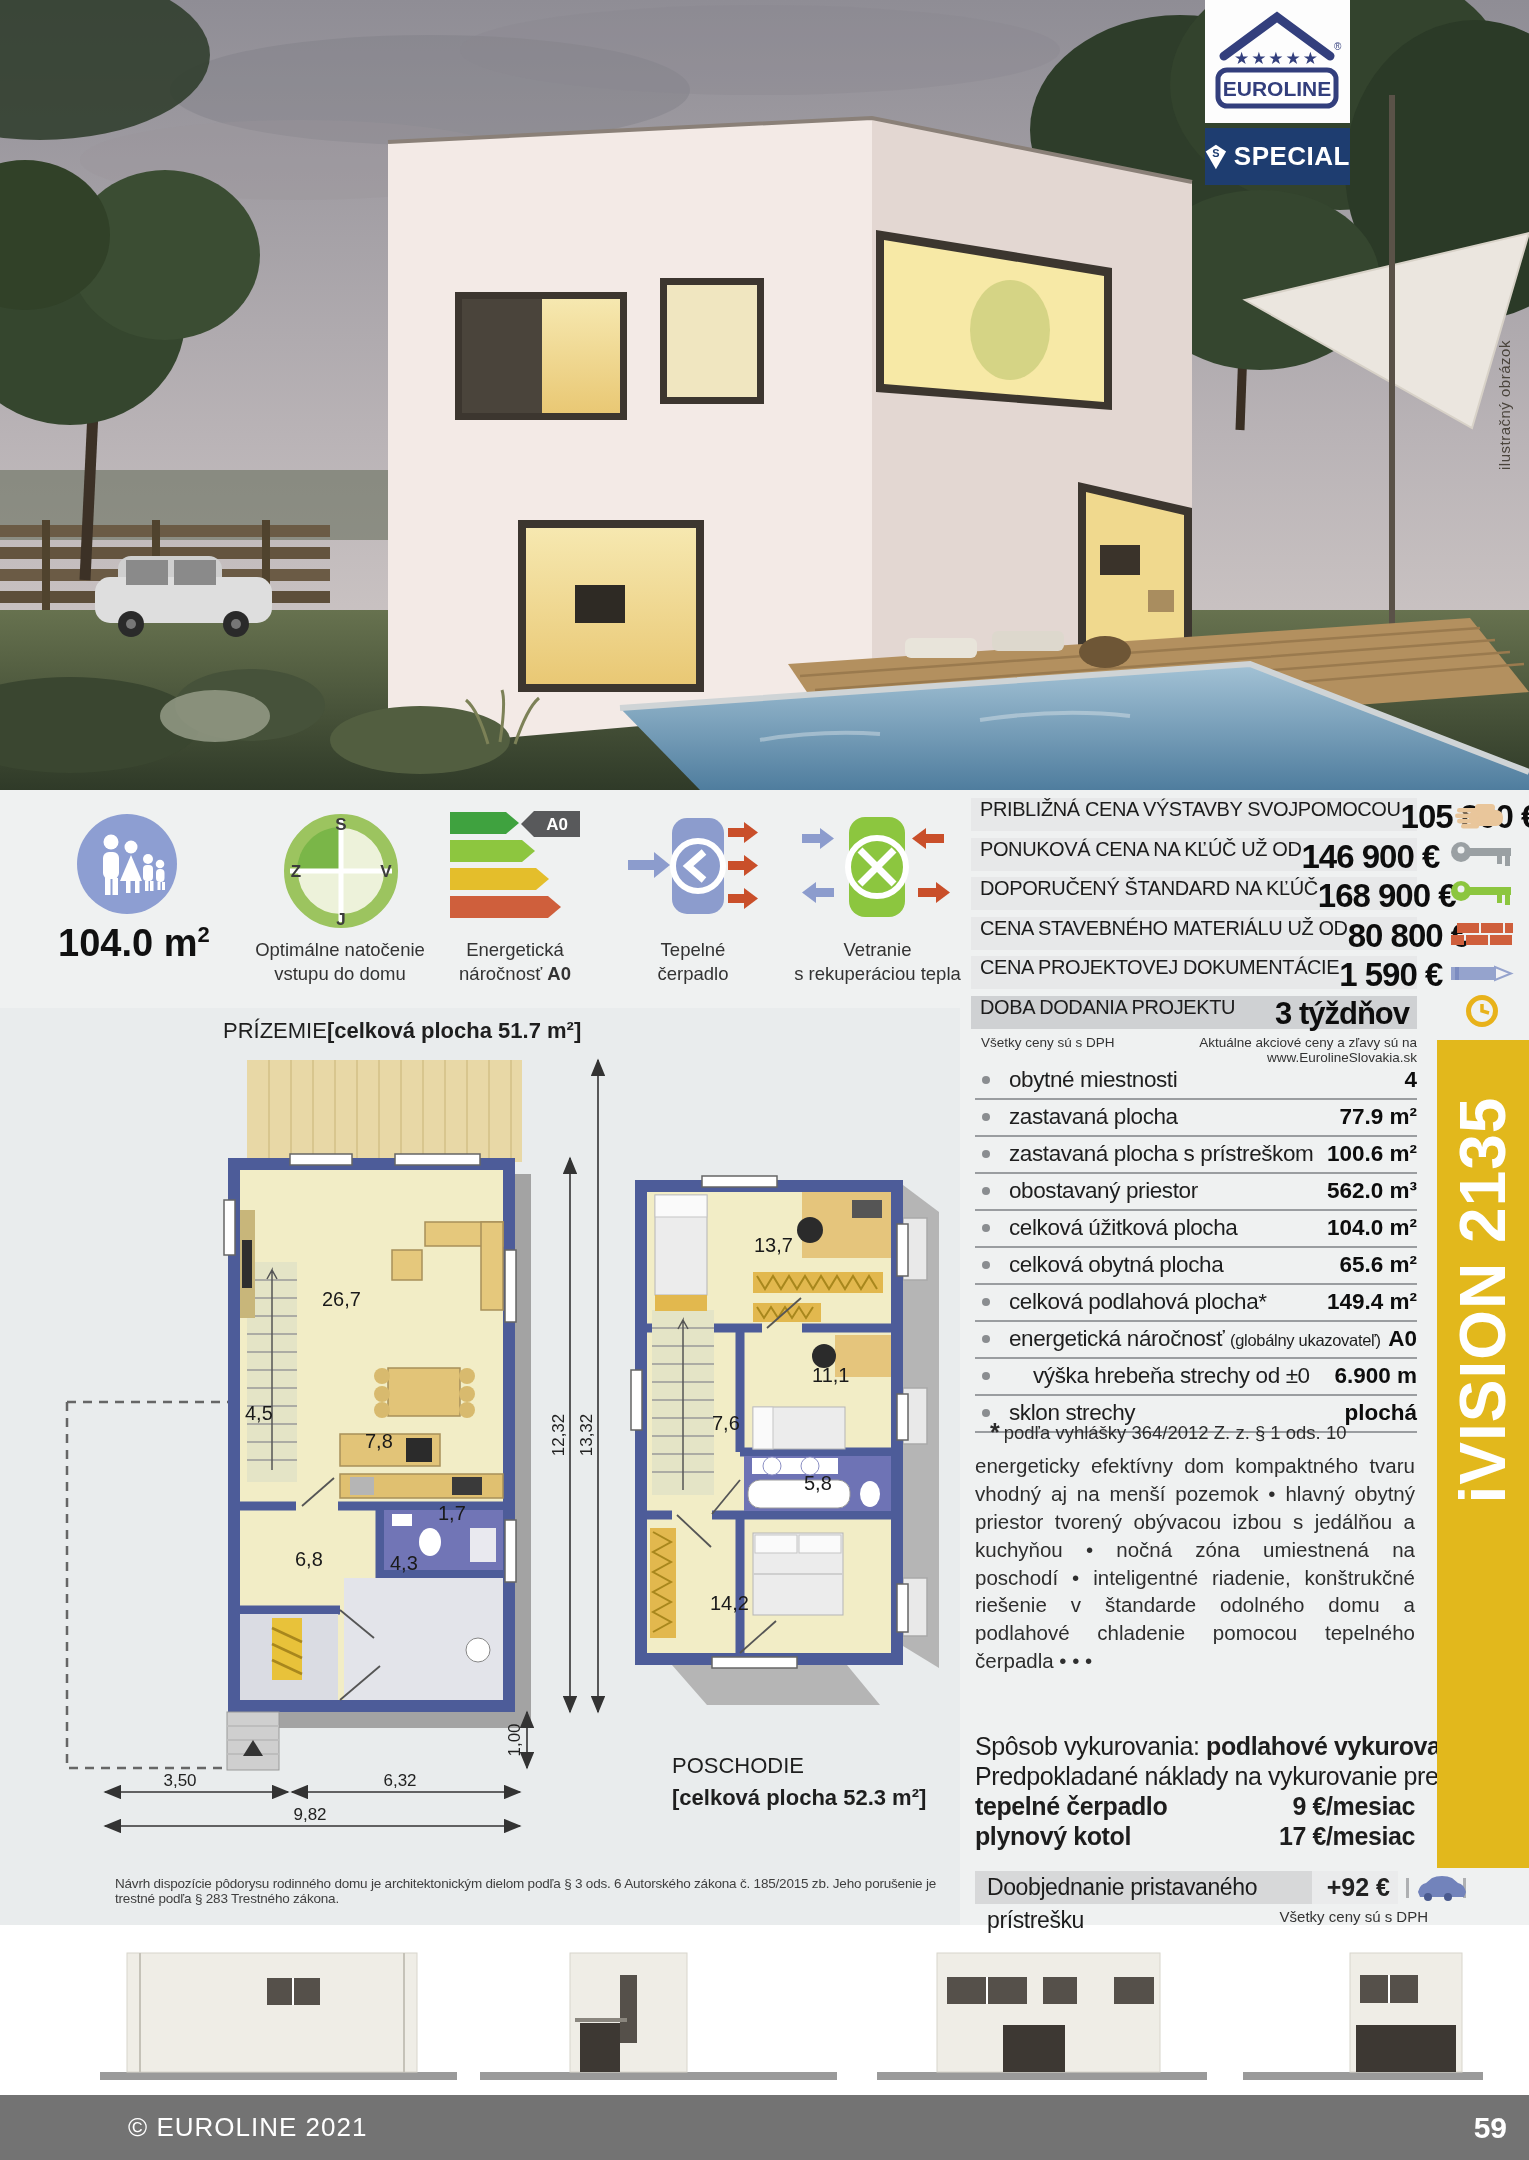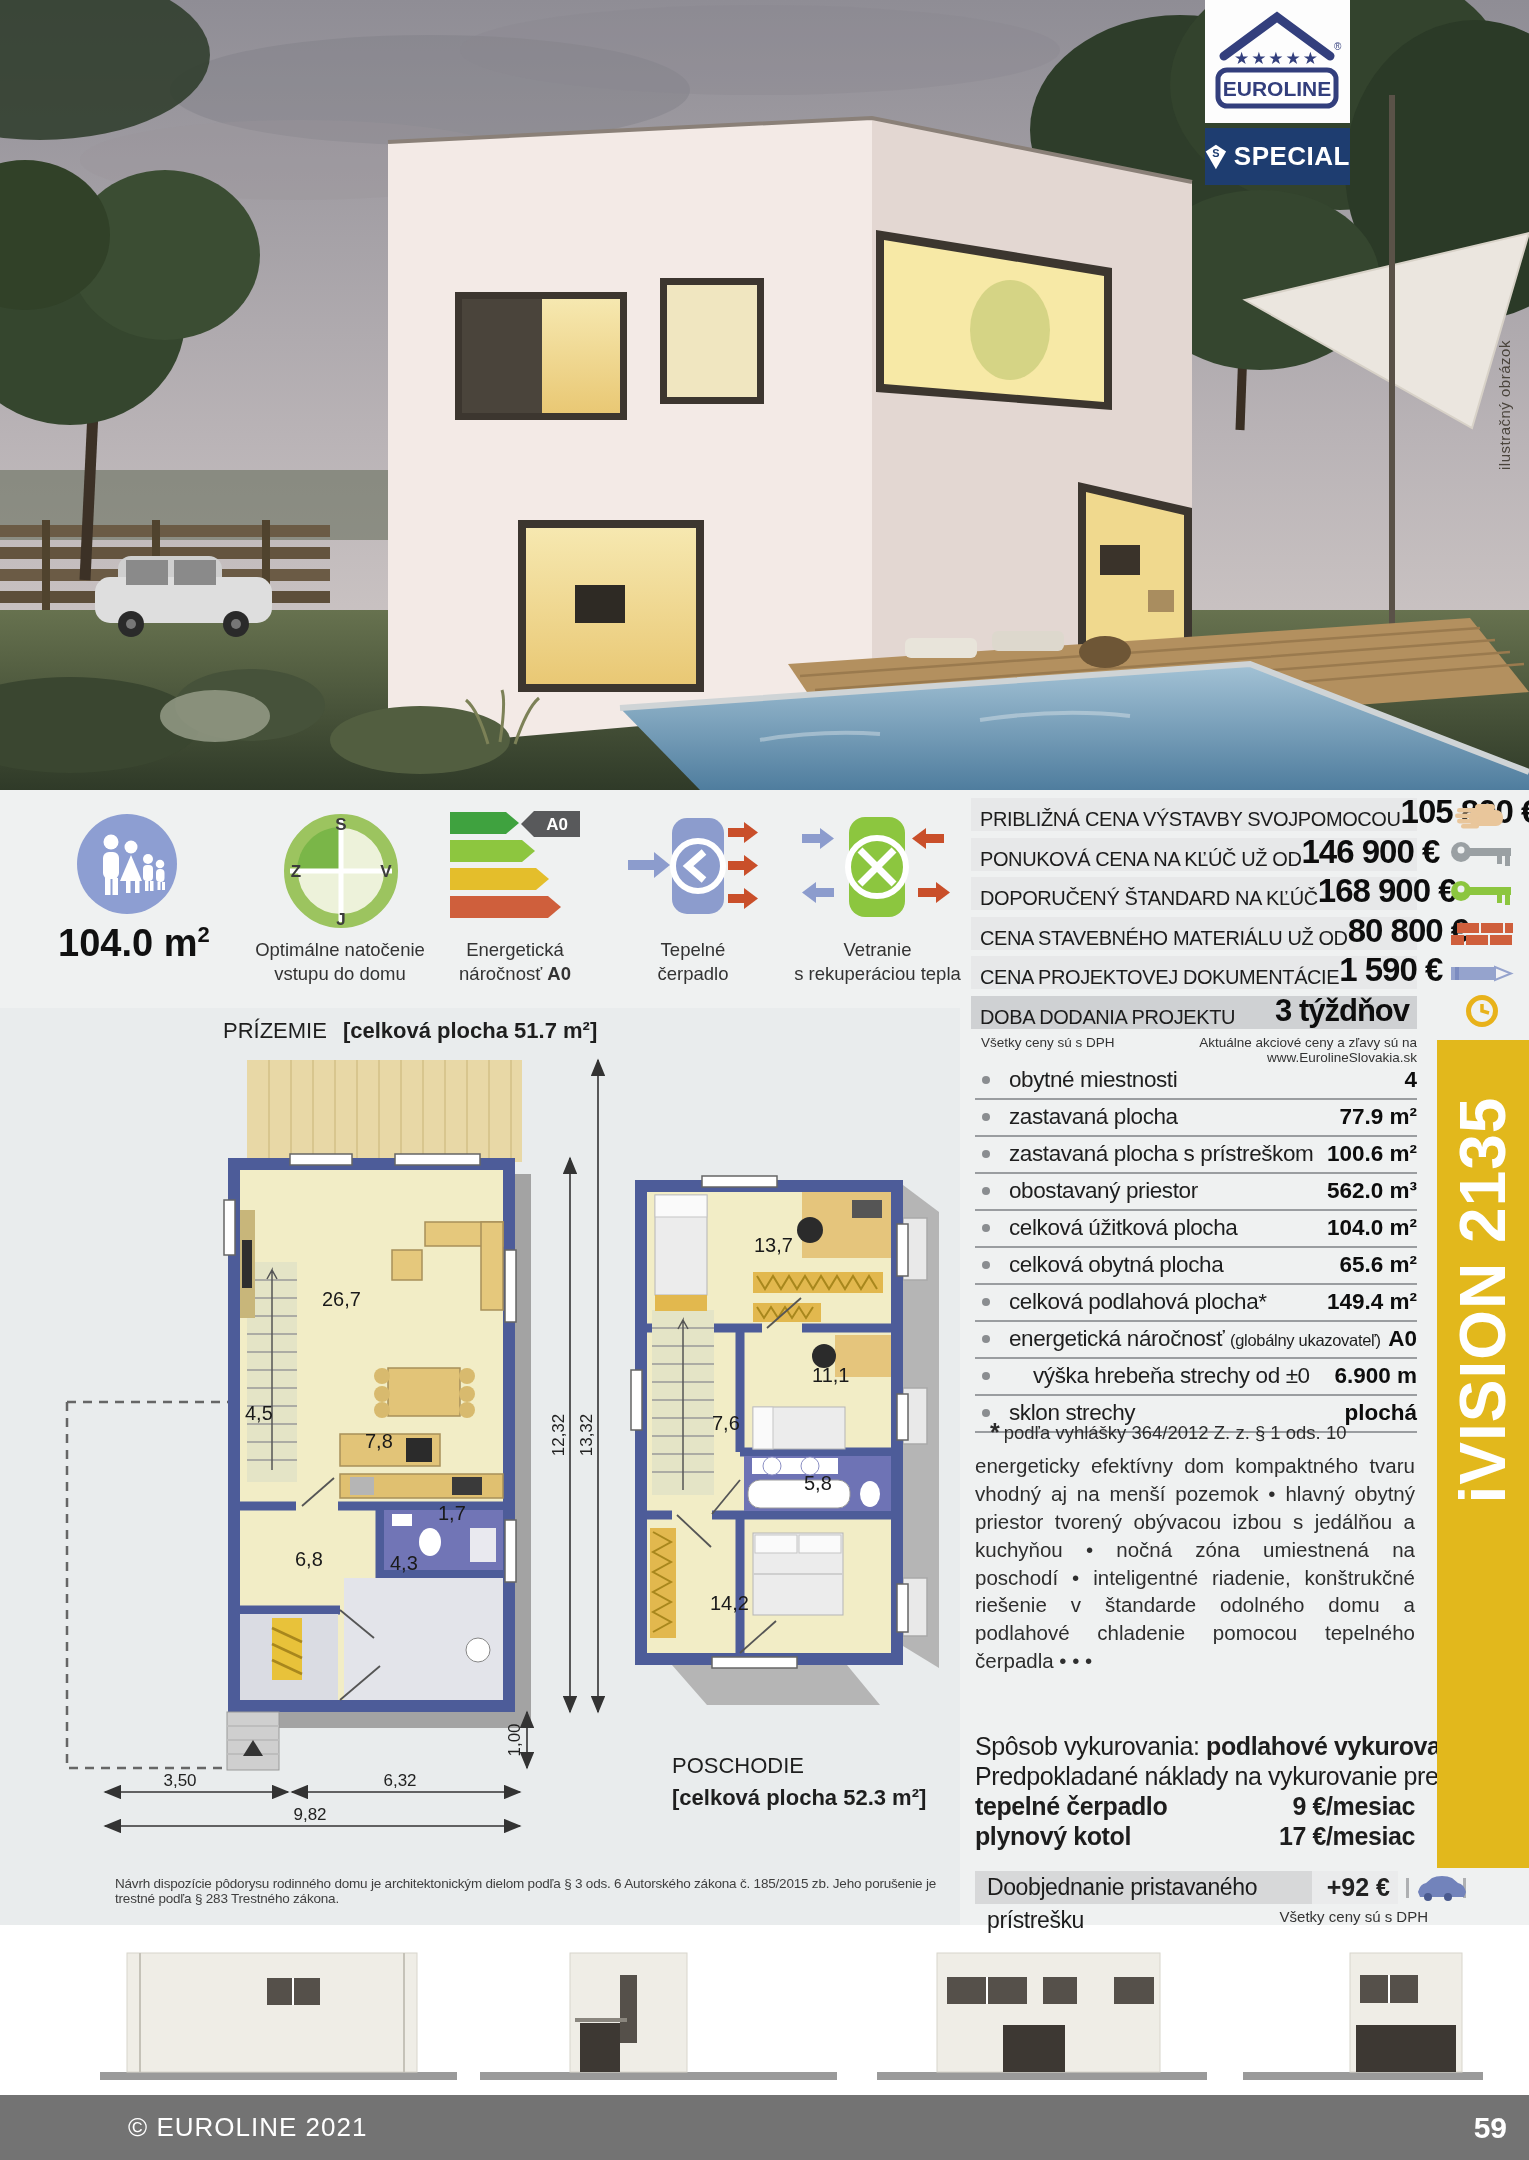--- a/index.html
+++ b/index.html
@@ -15,21 +15,21 @@
   #special-box{left:1205px;top:128px;width:145px;height:57px;background:#1e3d70;display:flex;align-items:center;justify-content:center;gap:7px;}
   #special-box .sp-label{color:#fff;font-weight:bold;font-size:26px;letter-spacing:.5px;}
   
   #content-bg{left:0;top:790px;width:1529px;height:1135px;background:#eff1f1;}
   #plans-bg{left:0;top:1008px;width:960px;height:917px;background:#e9eced;}
   
   .feat-cap{font-size:18.5px;color:#333;text-align:center;line-height:1.3;}
   #area-value{left:58px;top:922px;width:180px;font-size:38px;font-weight:bold;color:#111;}
   #area-value sup{font-size:22px;}
   
-  .price-row{left:971px;width:446px;height:33px;background:#e7e8e9;display:flex;align-items:flex-end;}
+  .price-row{left:971px;width:446px;height:33px;background:#e7e8e9;display:flex;align-items:flex-start;}
   .price-row .pl{font-size:20px;color:#1c1c1c;padding-left:9px;letter-spacing:-.4px;white-space:nowrap;}
   .price-row .pv{margin-left:auto;font-size:33px;font-weight:bold;color:#0d0d0d;padding-right:8px;letter-spacing:-1px;white-space:nowrap;}
   .price-row.dark{background:#cfd1d3;}
   .price-note{font-size:13.5px;color:#333;}
   .picon{left:1449px;width:66px;height:34px;}
   
   .spec-row{left:975px;width:442px;height:36px;border-bottom:2px solid #9a9da0;display:flex;align-items:center;}
   .spec-row .dot{width:8px;height:8px;border-radius:50%;background:#8a8d90;margin:0 11px 0 7px;flex:none;}
   .spec-row .sl{font-size:22.5px;color:#1e1e1e;letter-spacing:-.4px;white-space:nowrap;margin-left:8px;}
   .spec-row .sl small{font-size:16.5px;letter-spacing:-.3px;}
@@ -50,21 +50,21 @@
   #addon-note{right:101px;top:1908px;font-size:15px;color:#333;}
   
   #band{left:1437px;top:1040px;width:92px;height:828px;background:#e2b81c;}
   #band-text{left:1437px;top:1560px;width:520px;height:92px;transform:rotate(-90deg);transform-origin:0 0;
     font-size:64px;font-weight:bold;color:#fff;line-height:92px;text-align:center;letter-spacing:1px;}
   #footer{left:0;top:2095px;width:1529px;height:65px;background:#737373;display:flex;align-items:center;}
   #footer .cp{color:#fff;font-size:26px;margin-left:128px;letter-spacing:1px;}
   #footer .pg{color:#fff;font-size:30px;font-weight:bold;margin-left:auto;margin-right:22px;}
   
   #gf-title{left:223px;top:1018px;font-size:22px;color:#1e1e1e;}
-  #gf-title b{margin-left:16px;}
+  #gf-title b{margin-left:0;}
   #uf-title{left:672px;top:1750px;font-size:22px;color:#1e1e1e;line-height:1.45;}
   #disclaimer{left:115px;top:1876px;width:860px;font-size:13.5px;color:#3f3f3f;letter-spacing:-.2px;}
   svg text{font-family:"Liberation Sans",sans-serif;}
   .plan-num{font-size:20px;fill:#1a1a1a;}
   .dim-num{font-size:17px;fill:#222;}
 </style>
 </head>
 <body>
 <div id="page">
 

